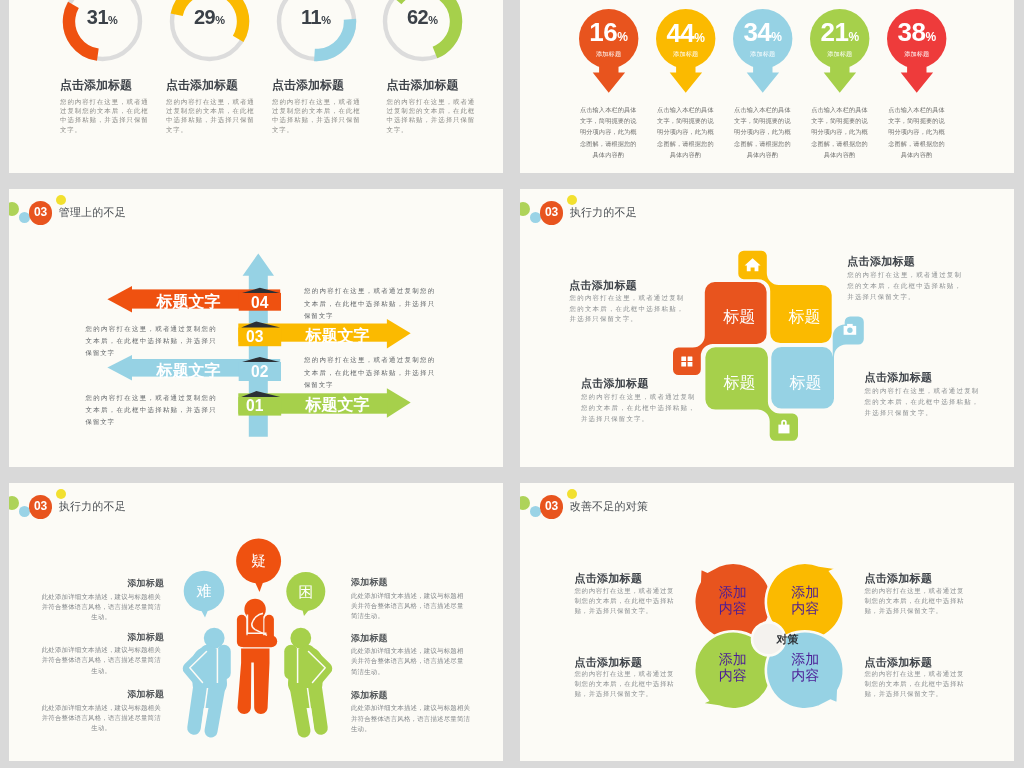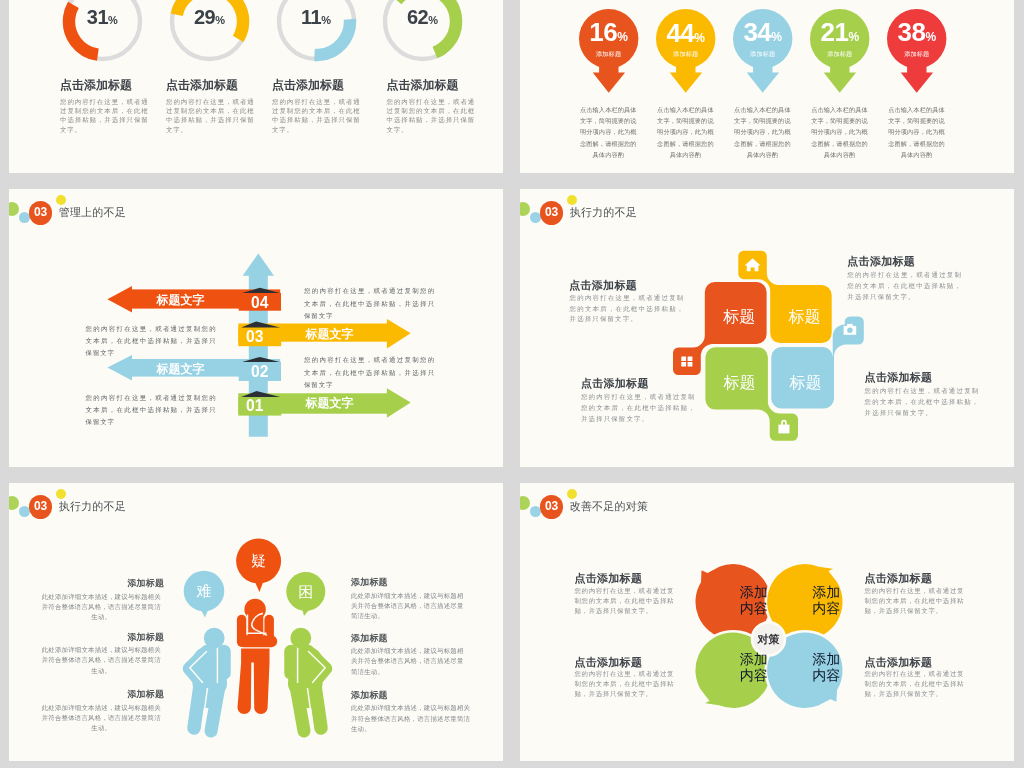--- a/index.html
+++ b/index.html
@@ -69,21 +69,21 @@
   .pin .pv .u{font-size:12px;font-weight:bold;}
   .pin .pl{
     position:absolute;left:0;top:41px;width:60px;text-align:center;
     color:#fff;font-size:6.2px;letter-spacing:0.1px;
   }
   .s2-body{
     position:absolute;width:62px;font-size:6.2px;line-height:11.2px;
     color:#6f6f6d;text-align:center;letter-spacing:0.1px;
   }
   .s3-label{
-    position:absolute;color:#fff;font-size:12px;font-weight:bold;
+    position:absolute;color:#fff;font-size:16px;font-weight:bold;
     letter-spacing:0px;white-space:nowrap;
   }
   .s3-num{
     position:absolute;color:#fff;font-size:17px;font-weight:bold;
     font-family:"Liberation Sans",sans-serif;letter-spacing:0px;
     white-space:nowrap;transform:scaleX(0.92);transform-origin:left top;
   }
   .s3-body{
     position:absolute;width:131px;font-size:6.45px;line-height:12.4px;
     color:#5f6366;text-align:justify;letter-spacing:0.89px;
@@ -113,25 +113,25 @@
     letter-spacing:0.2px;white-space:nowrap;
   }
   .s5-cap-body{
     position:absolute;font-size:6.45px;line-height:10.3px;
     color:#83878a;text-align:center;letter-spacing:0.18px;
   }
   .s5-cap-body.r{text-align:left;}
 
   
   .s6-petal-text{
-    position:absolute;width:70px;text-align:right;color:#0f172a;
+    position:absolute;width:70px;text-align:center;color:#4c1d95;
     font-size:14px;line-height:16.4px;letter-spacing:0;
   }
   .s6-center-text{
-    position:absolute;width:60px;text-align:center;color:#2f3337;
+    position:absolute;width:60px;text-align:right;color:#2f3337;
     font-size:11px;letter-spacing:0;font-weight:bold;
   }
   .s6-cap-title{
     position:absolute;font-size:11px;font-weight:bold;color:#3f444a;
     letter-spacing:0.3px;white-space:nowrap;
   }
   .s6-cap-body{
     position:absolute;width:99.8px;font-size:6.45px;line-height:10.1px;
     color:#8a8e90;text-align:justify;letter-spacing:0.68px;
   }

